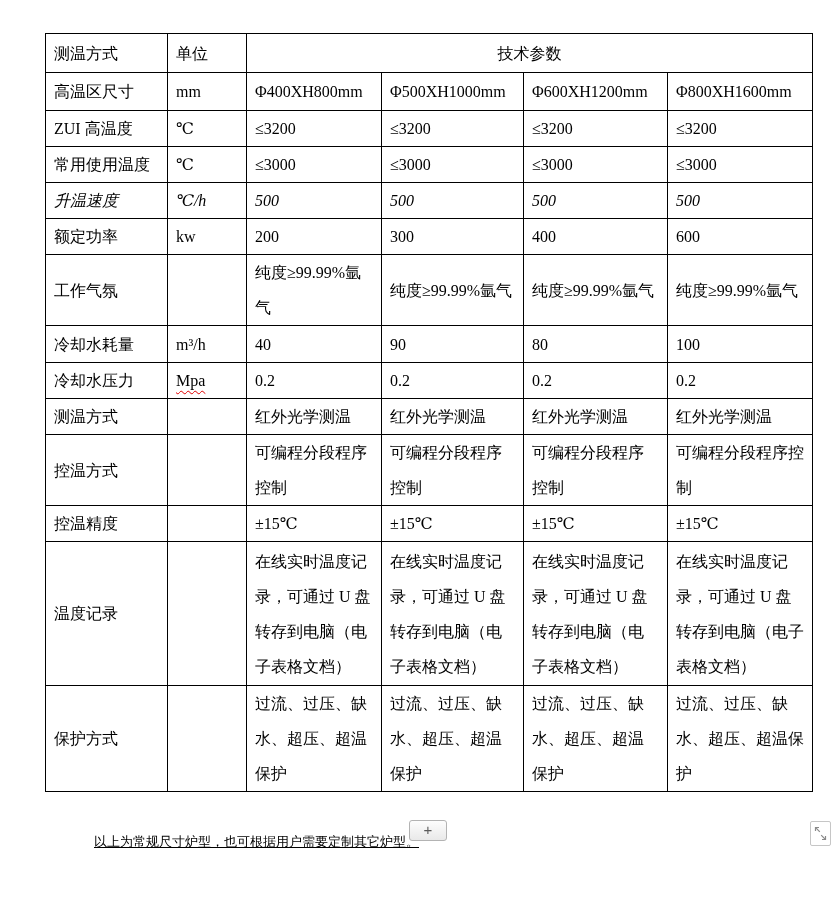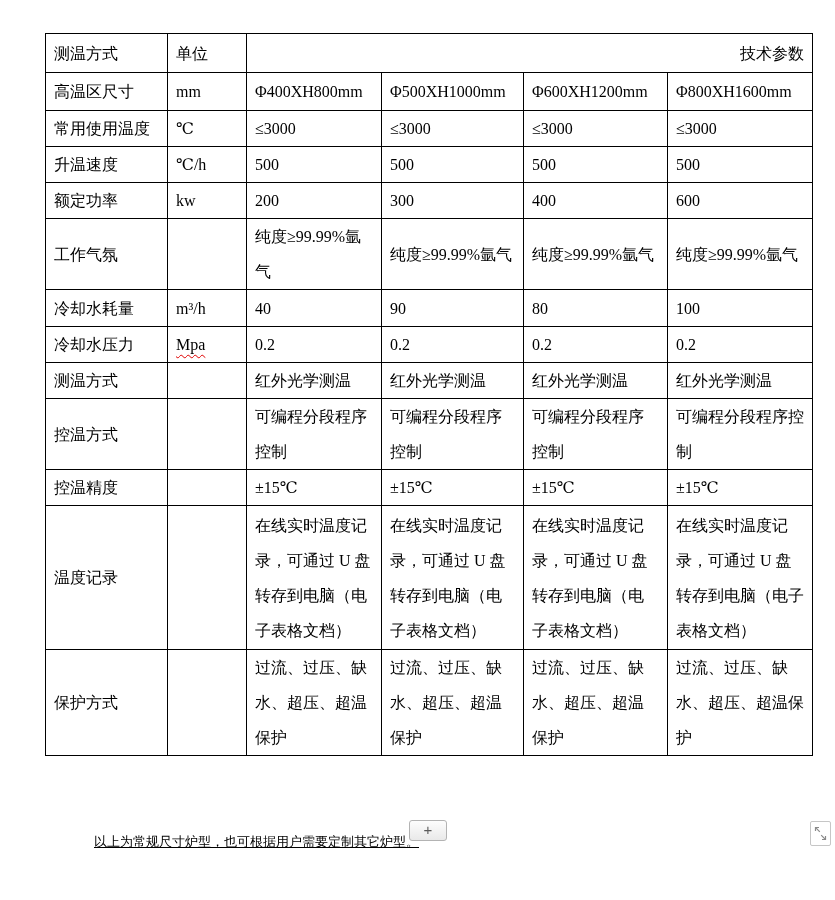--- a/index.html
+++ b/index.html
@@ -15,21 +15,21 @@
   }
   table.spec td{
     border:1px solid #000;
     padding:0 8px;
     font-size:16px;
     line-height:35px;
     vertical-align:middle;
     overflow:hidden;
     word-break:break-all;
   }
-  td.c-merged{text-align:right;margin-left:40px;}
+  td.c-merged{text-align:center;margin-left:40px;}
   td.c-unit.misspell{
     text-decoration:underline;
     text-decoration-style:wavy;
     text-decoration-color:#e00000;
     text-decoration-thickness:1px;
     text-underline-offset:4px;
   }
 
   .footer-note{
     position:absolute;left:94px;top:829px;
@@ -78,28 +78,36 @@
       </tr>
     <tr style="height: 38px;">
           <td class="c-name">高温区尺寸</td>
           <td class="c-unit">mm</td>
           <td class="c-val">Φ400XH800mm</td>
           <td class="c-val">Φ500XH1000mm</td>
           <td class="c-val">Φ600XH1200mm</td>
           <td class="c-val">Φ800XH1600mm</td>
         </tr>
         <tr style="height: 36px;">
+          <td class="c-name">ZUI 高温度</td>
+          <td class="c-unit">℃</td>
+          <td class="c-val">≤3200</td>
+          <td class="c-val">≤3200</td>
+          <td class="c-val">≤3200</td>
+          <td class="c-val">≤3200</td>
+        </tr>
+        <tr style="height: 36px;">
           <td class="c-name">常用使用温度</td>
           <td class="c-unit">℃</td>
           <td class="c-val">≤3000</td>
           <td class="c-val">≤3000</td>
           <td class="c-val">≤3000</td>
           <td class="c-val">≤3000</td>
         </tr>
-        <tr style="height: 36px;">
+        <tr style="height: 36px; font-style: italic;">
           <td class="c-name">升温速度</td>
           <td class="c-unit">℃/h</td>
           <td class="c-val">500</td>
           <td class="c-val">500</td>
           <td class="c-val">500</td>
           <td class="c-val">500</td>
         </tr>
         <tr style="height: 36px;">
           <td class="c-name">额定功率</td>
           <td class="c-unit">kw</td>

